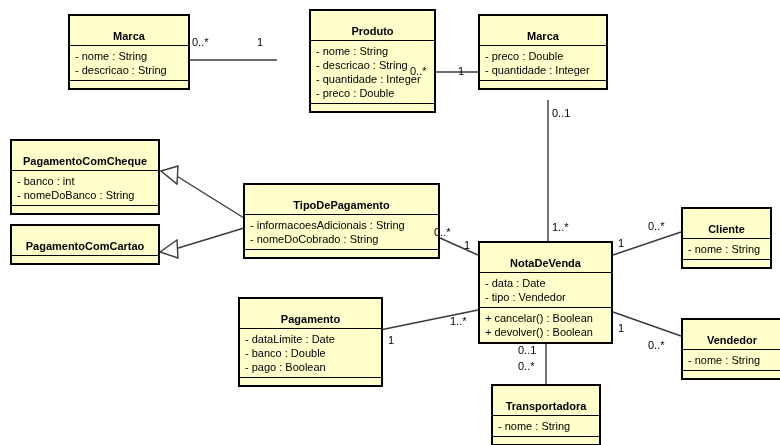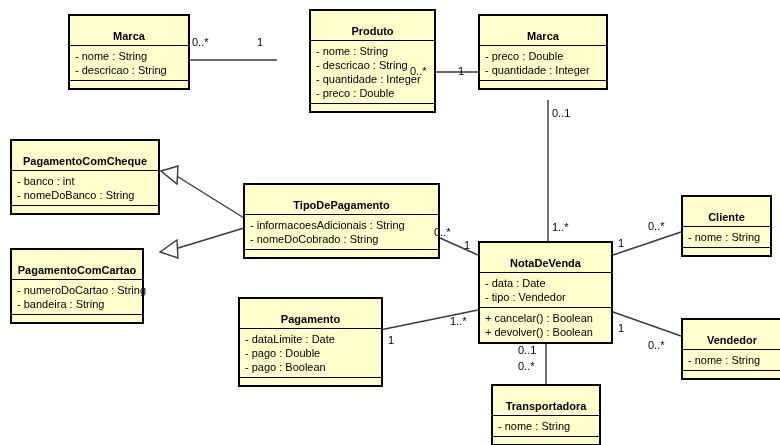--- a/index.html
+++ b/index.html
@@ -113,26 +113,22 @@
 
   <div class="uml-class" style="left:10px; top:139px; width:150px;">
     <div class="uml-name">PagamentoComCheque</div>
     <div class="uml-compartment">
       <div class="uml-feature">- banco : int</div>
       <div class="uml-feature">- nomeDoBanco : String</div>
     </div>
     <div class="uml-compartment empty"></div>
   </div>
 
-  <div class="uml-class" style="left:10px; top:248px; width:134px;">
+  <div class="uml-class" style="left:10px; top:224px; width:150px;">
     <div class="uml-name">PagamentoComCartao</div>
-    <div class="uml-compartment">
-      <div class="uml-feature">- numeroDoCartao : String</div>
-      <div class="uml-feature">- bandeira : String</div>
-    </div>
     <div class="uml-compartment empty"></div>
   </div>
 
   <div class="uml-class" style="left:243px; top:183px; width:197px;">
     <div class="uml-name">TipoDePagamento</div>
     <div class="uml-compartment">
       <div class="uml-feature">- informacoesAdicionais : String</div>
       <div class="uml-feature">- nomeDoCobrado : String</div>
     </div>
     <div class="uml-compartment empty"></div>
@@ -147,27 +143,27 @@
     <div class="uml-compartment">
       <div class="uml-feature">+ cancelar() : Boolean</div>
       <div class="uml-feature">+ devolver() : Boolean</div>
     </div>
   </div>
 
   <div class="uml-class" style="left:238px; top:297px; width:145px;">
     <div class="uml-name">Pagamento</div>
     <div class="uml-compartment">
       <div class="uml-feature">- dataLimite : Date</div>
-      <div class="uml-feature">- pago : Double</div>
+      <div class="uml-feature">- banco : Double</div>
       <div class="uml-feature">- pago : Boolean</div>
     </div>
     <div class="uml-compartment empty"></div>
   </div>
 
-  <div class="uml-class" style="left:681px; top:195px; width:91px;">
+  <div class="uml-class" style="left:681px; top:207px; width:91px;">
     <div class="uml-name">Cliente</div>
     <div class="uml-compartment">
       <div class="uml-feature">- nome : String</div>
     </div>
     <div class="uml-compartment empty"></div>
   </div>
 
   <div class="uml-class" style="left:681px; top:318px; width:102px;">
     <div class="uml-name">Vendedor</div>
     <div class="uml-compartment">

